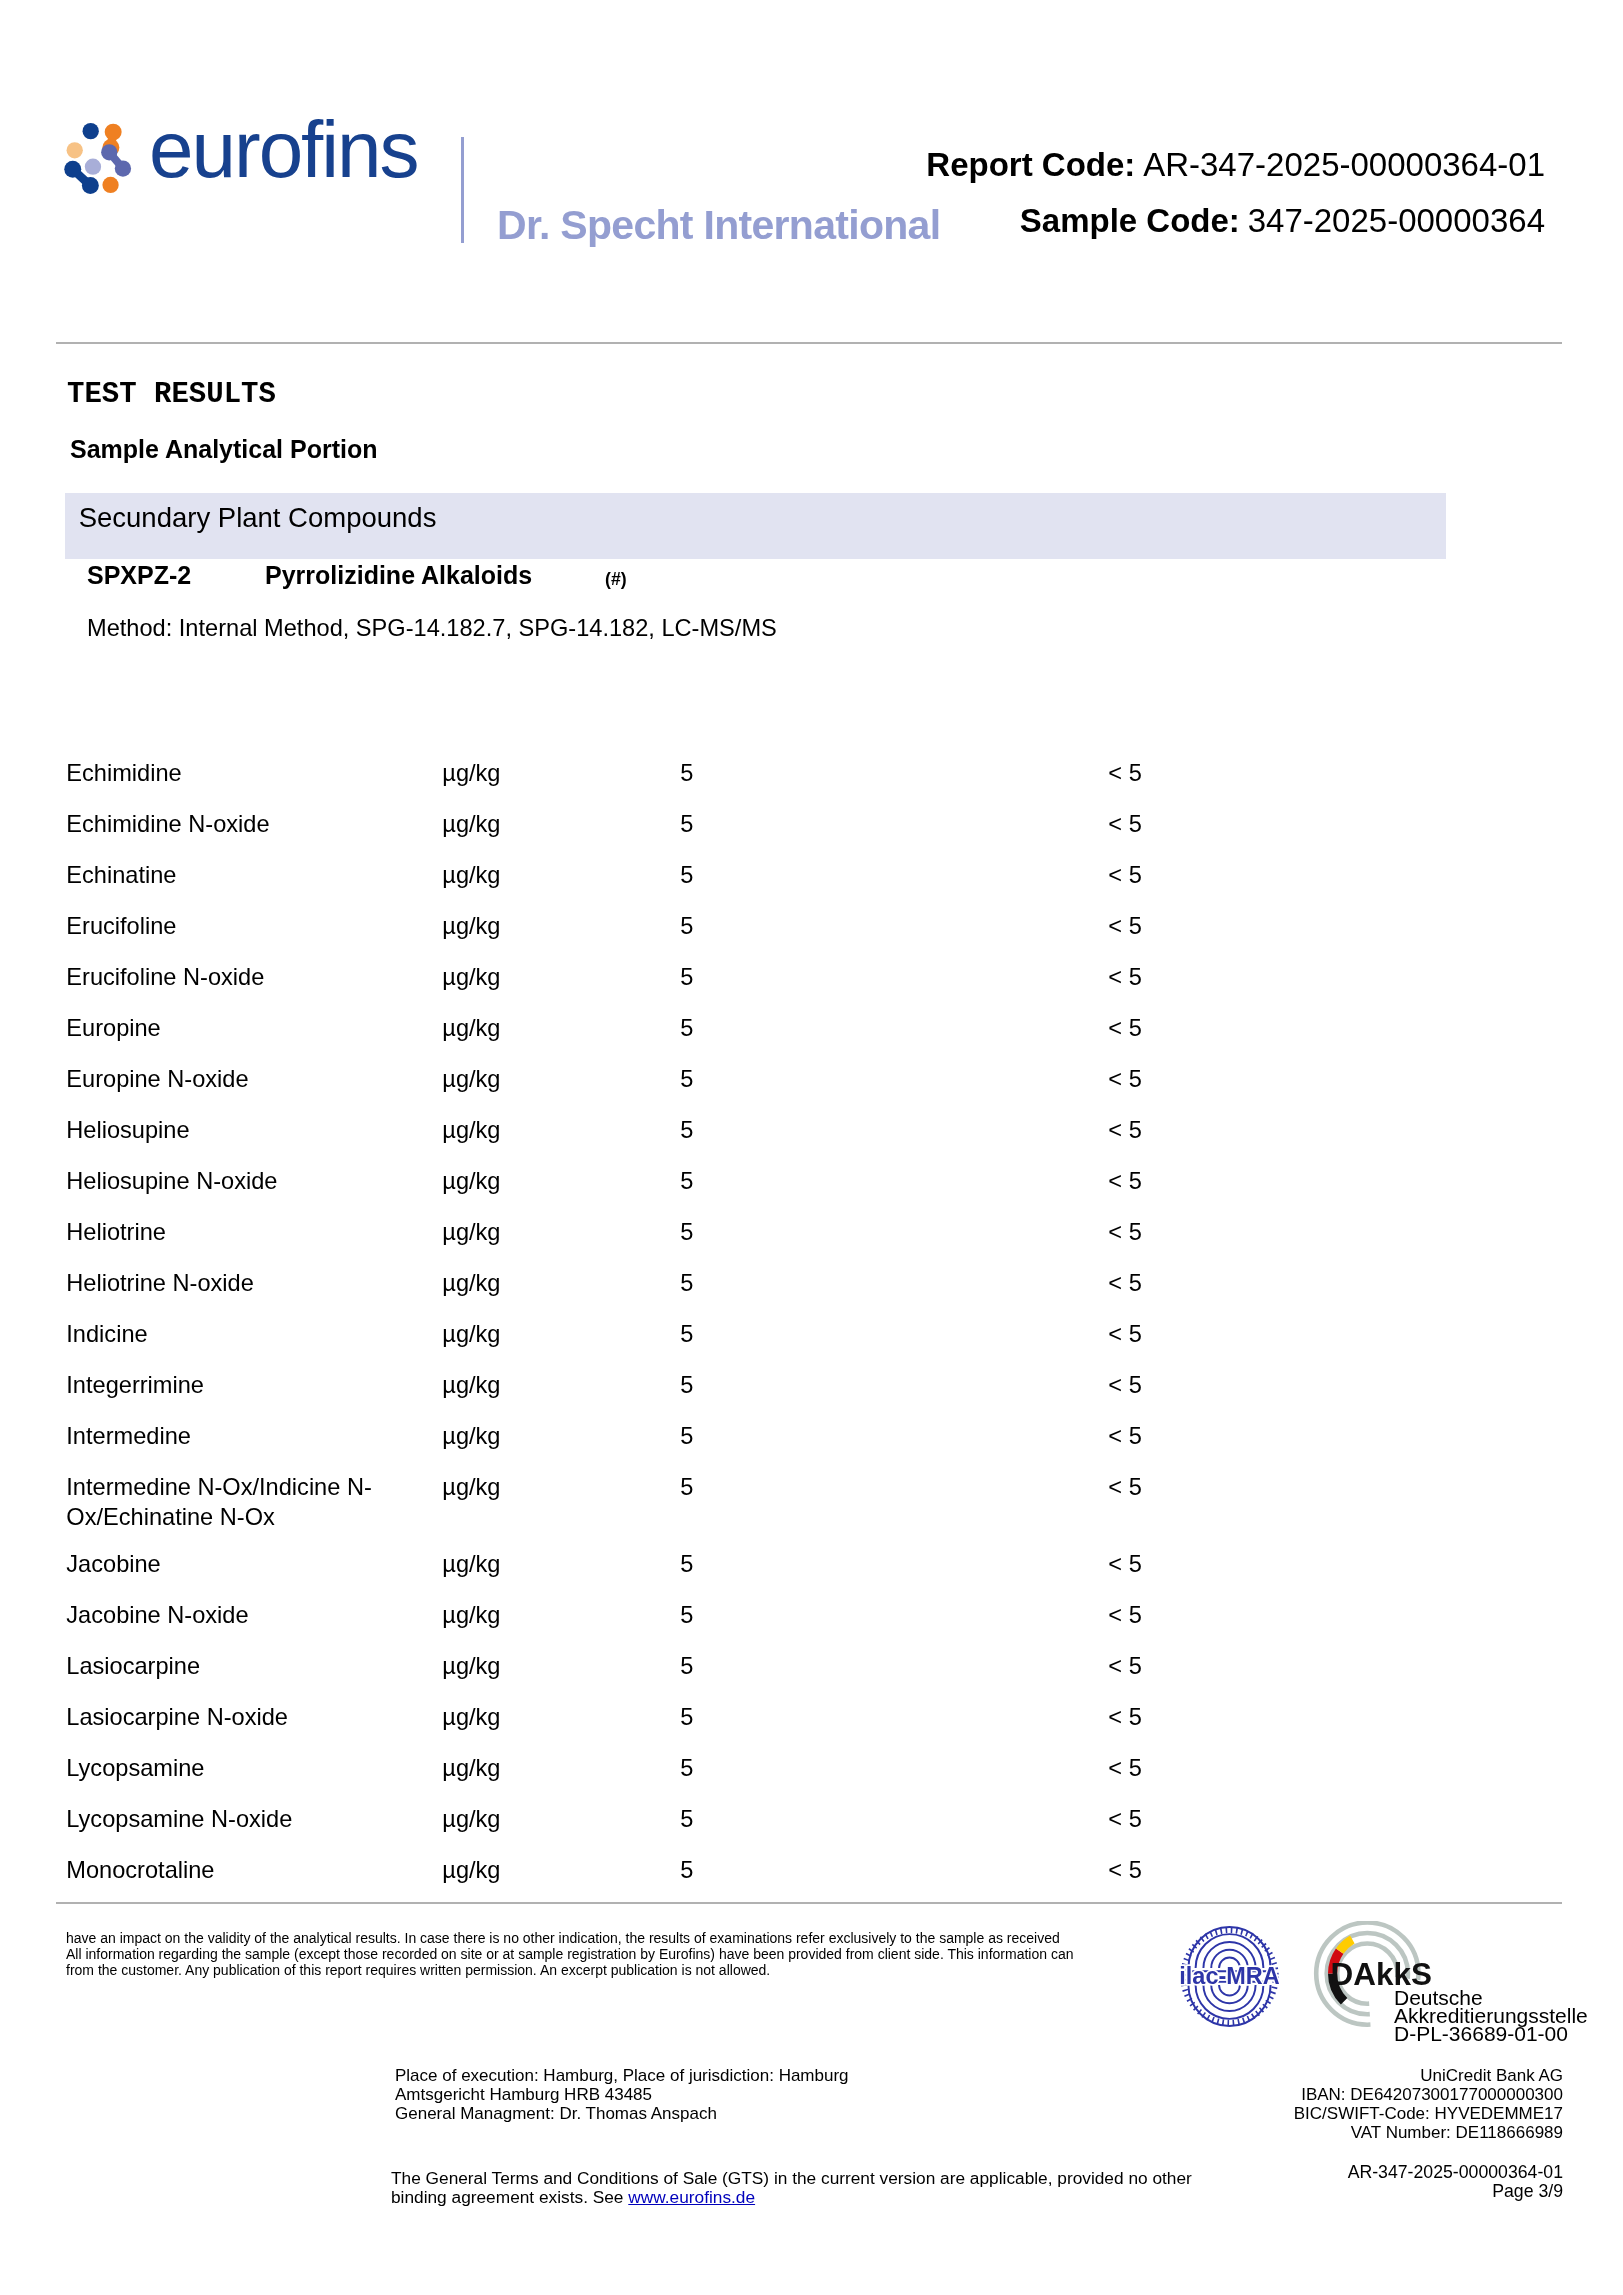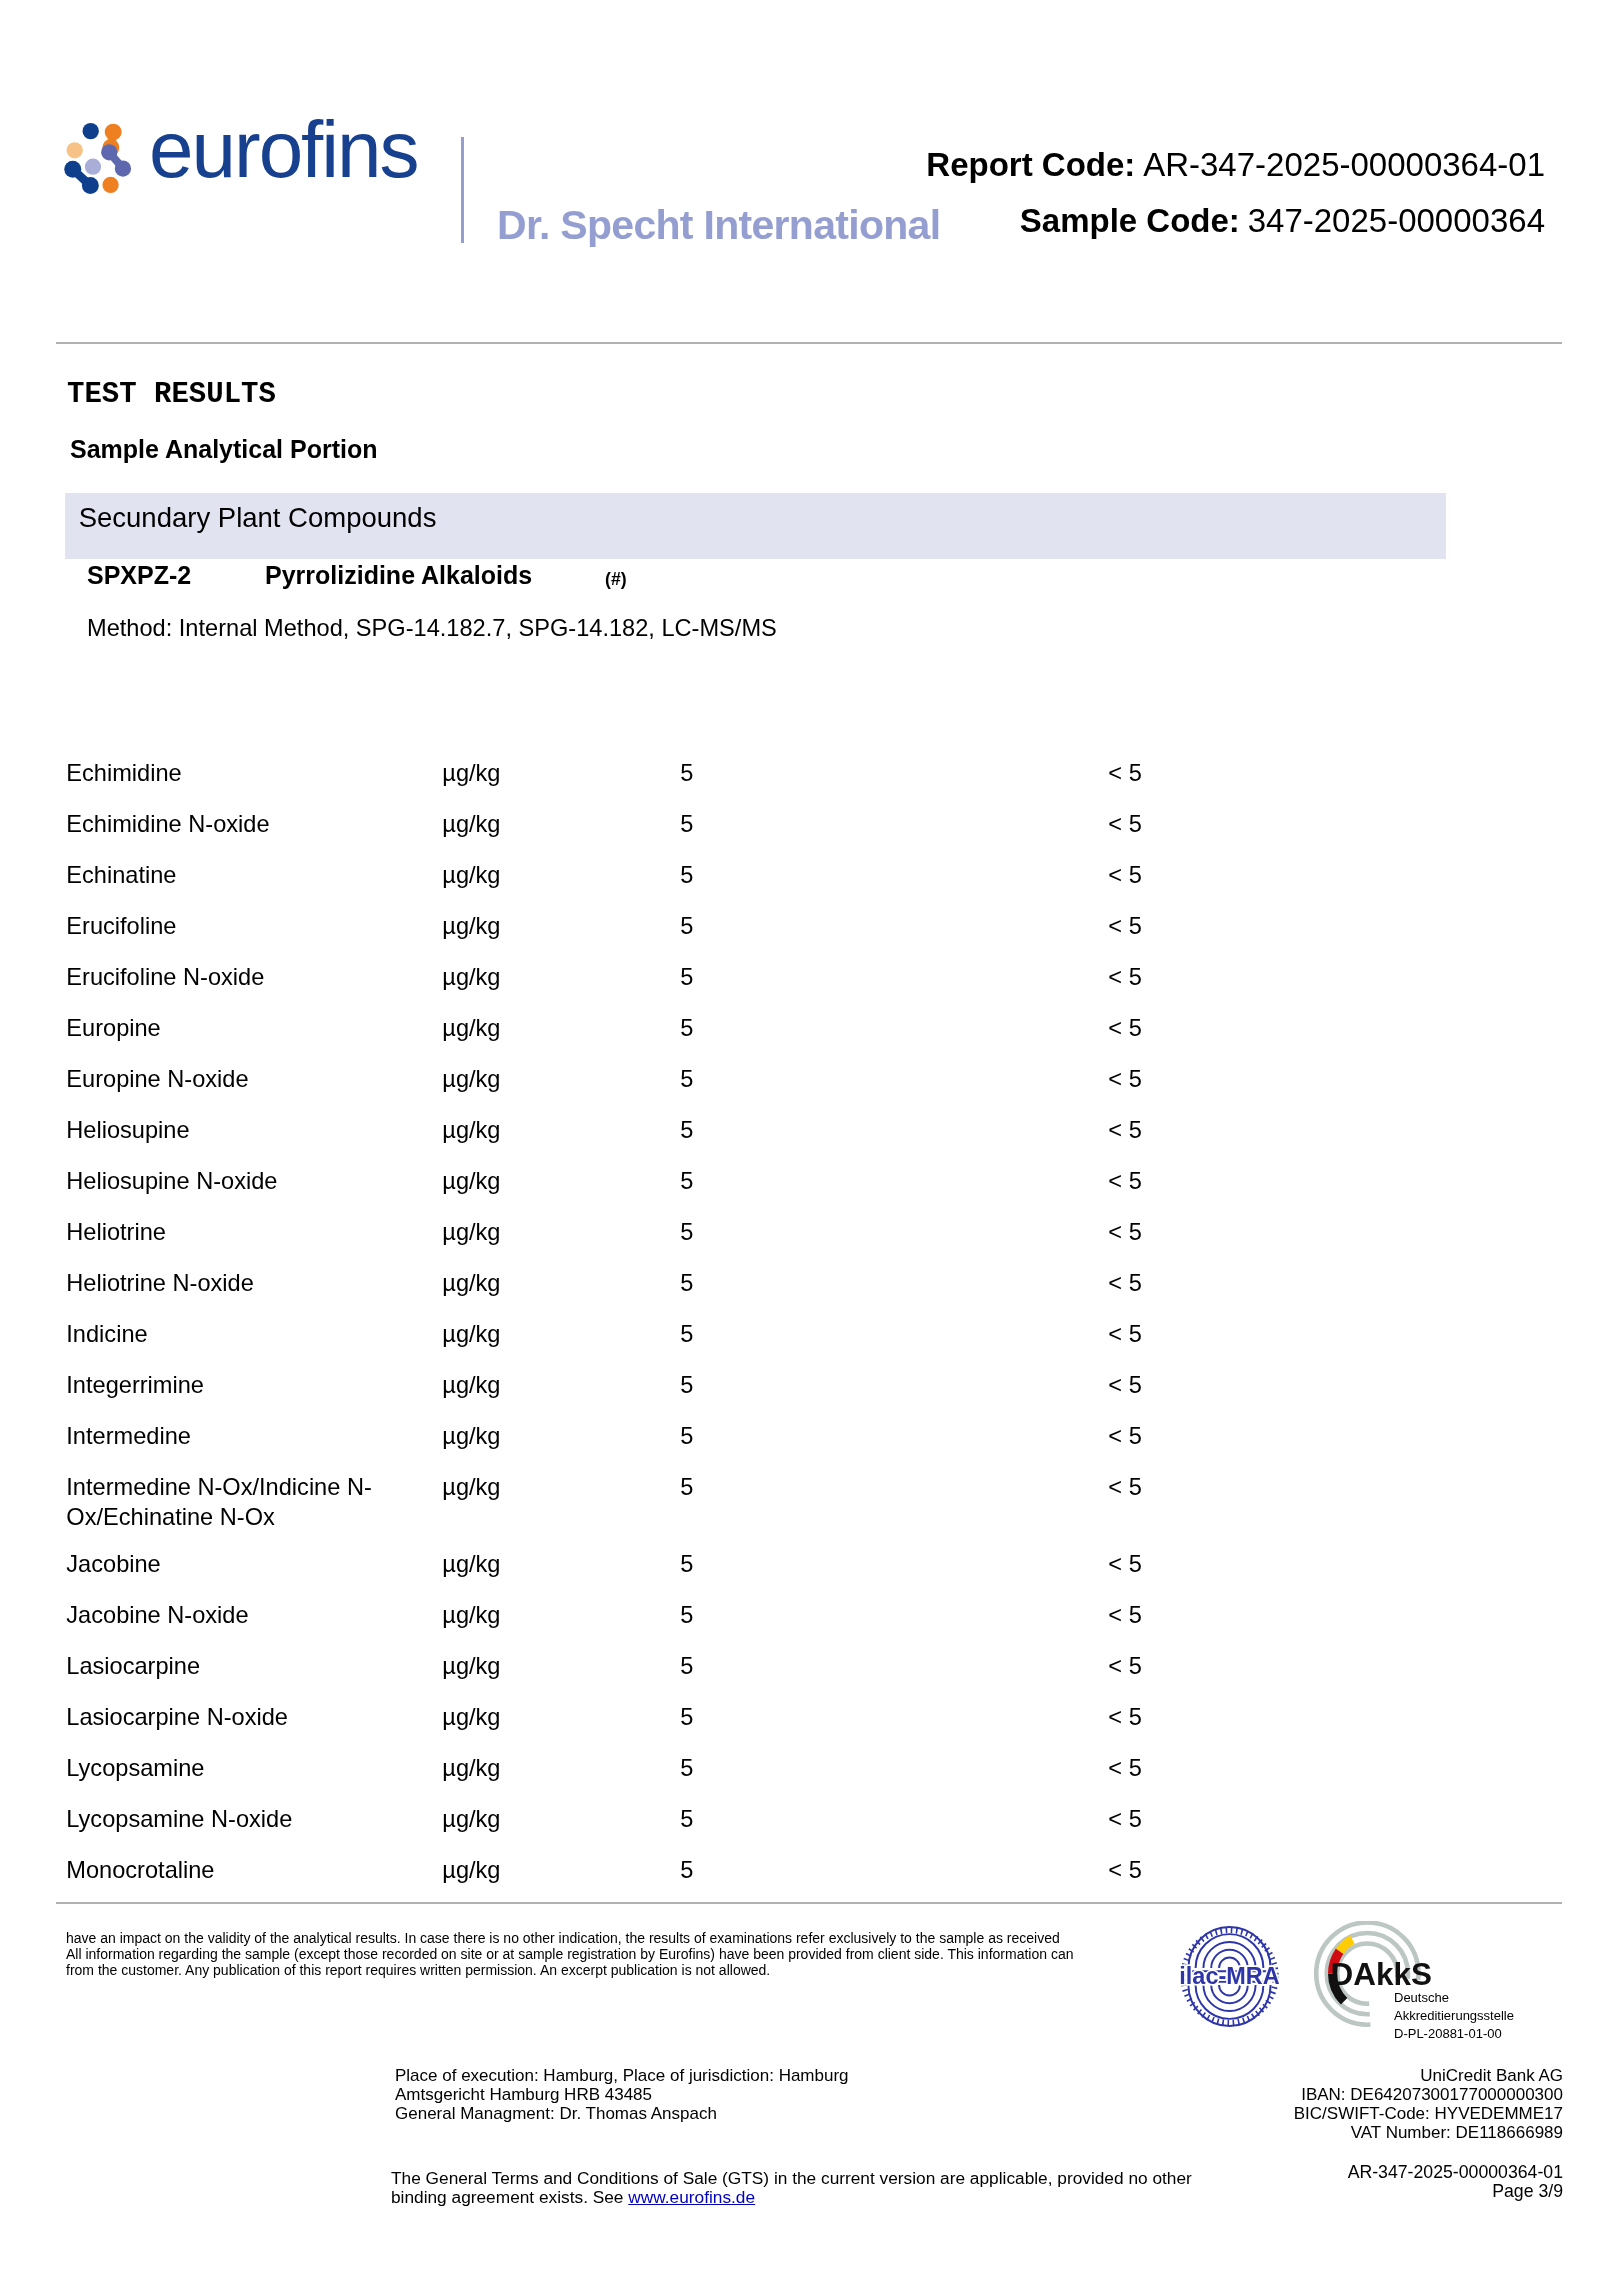--- a/index.html
+++ b/index.html
@@ -38,21 +38,21 @@
   .tbody{left:48px;top:741px;width:1381px;}
   .trow{display:grid;grid-template-columns:376px 238px 428px auto;
         padding:17px 0 0 18.3px;min-height:51px;box-sizing:border-box;
         font-size:23.6px;line-height:30px;}
   .trow .param{padding-right:19.6px;}
 
   
   .disclaimer{left:66px;top:1930px;font-size:14px;line-height:16px;}
   .ilac{left:1177px;top:1925px;width:105px;height:103px;}
   .dakks{left:1290px;top:1921px;width:152px;height:113px;}
-  .dakks-text{left:1394px;top:1989px;font-size:13px;line-height:18px;}
+  .dakks-text{left:1394px;top:1989px;font-size:21px;line-height:18px;}
   .company{left:68px;top:2066px;font-size:17px;line-height:19px;}
   .company div:first-child{font-weight:bold;}
   .legal{left:395px;top:2066px;font-size:17px;line-height:19px;}
   .bank{right:60px;top:2066px;font-size:17px;line-height:19px;text-align:right;}
   .gts{left:391px;top:2169px;font-size:17.3px;line-height:18.6px;}
   .gts a{color:var(--link_blue);text-decoration:underline;}
   .refblock{right:60px;top:2163px;font-size:17.7px;line-height:18.6px;text-align:right;}
 </style>
 </head>
 <body>
@@ -266,21 +266,21 @@
       <circle cx="125" cy="80" r="60" stroke="#111111" stroke-width="14" pathLength="100" stroke-dasharray="12.5 87.5" stroke-dashoffset="-37.5"></circle>
       <circle cx="125" cy="80" r="60" stroke="#d10a11" stroke-width="14" pathLength="100" stroke-dasharray="9.7 90.3" stroke-dashoffset="-50"></circle>
       <circle cx="125" cy="80" r="60" stroke="#ffcc00" stroke-width="14" pathLength="100" stroke-dasharray="7 93" stroke-dashoffset="-59.7"></circle>
     </g>
     <text x="62" y="98" font-size="48" font-weight="bold" fill="#111111">DAkkS</text>
   </svg>
 
   <div class="abs dakks-text">
     <div>Deutsche</div>
     <div>Akkreditierungsstelle</div>
-    <div>D-PL-20881-01-00</div>
+    <div>D-PL-36689-01-00</div>
   </div>
 
 
   <div class="abs legal">
     <div>Place of execution: Hamburg, Place of jurisdiction: Hamburg</div>
     <div>Amtsgericht Hamburg HRB 43485</div>
     <div>General Managment: Dr. Thomas Anspach</div>
   </div>
 
   <div class="abs bank">

